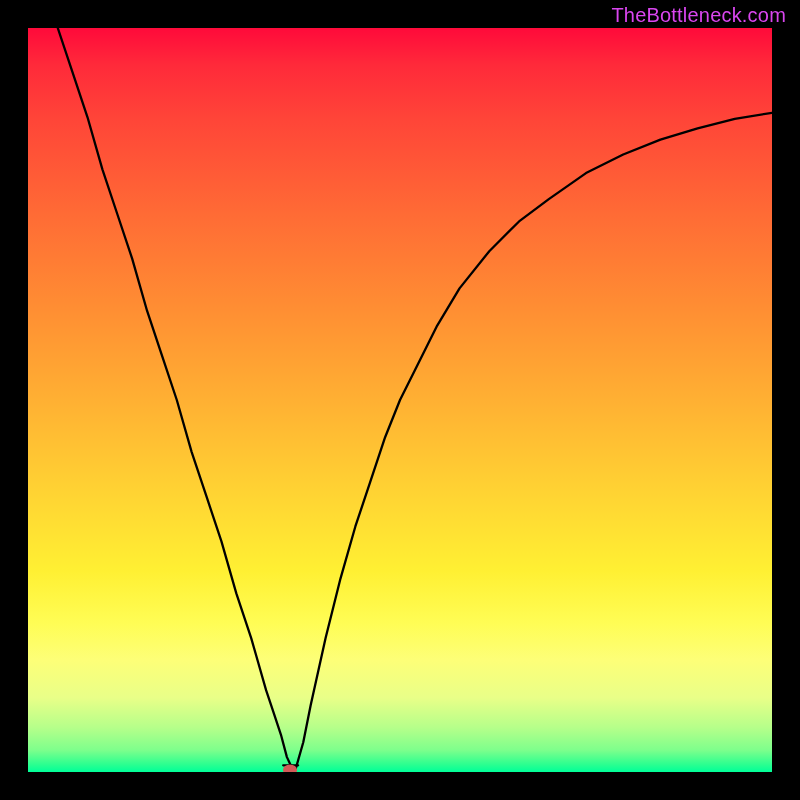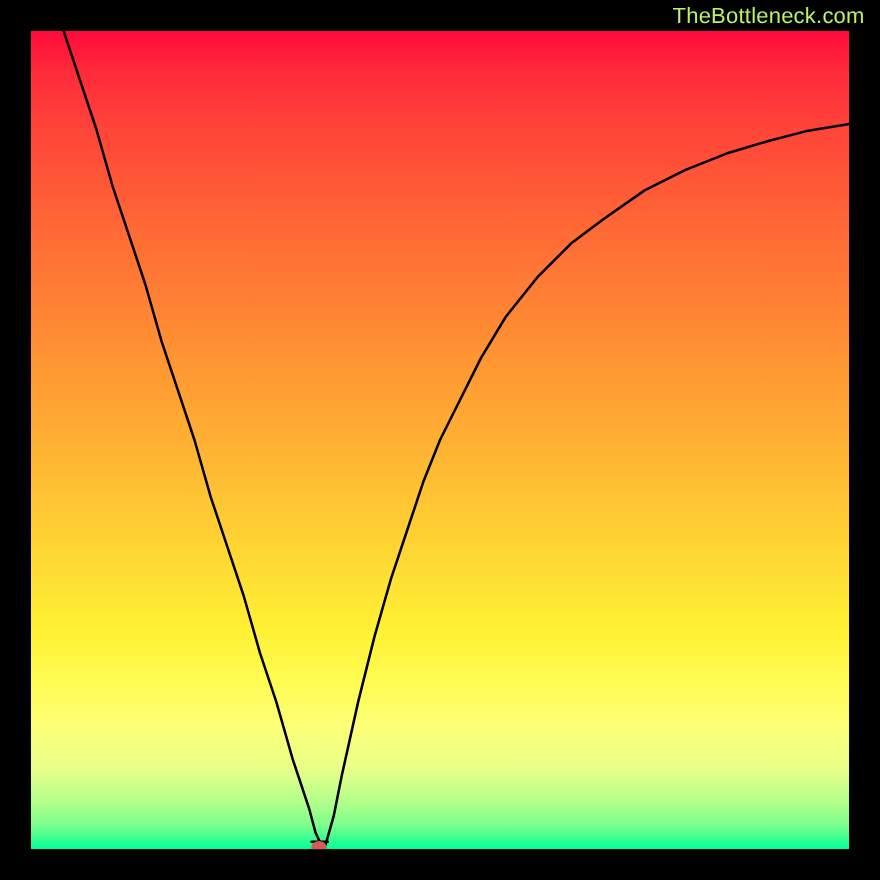--- a/index.html
+++ b/index.html
@@ -43,21 +43,21 @@
       #b6ff8a 94%,
       #7fff8c 97%,
       #2bff90 99%,
       #00ff99 100%
     );
   }
   .watermark {
     position: absolute;
     top: 4px;
     right: 14px;
-    color: #bef264;
+    color: #d946ef;
     font-size: 20px;
     letter-spacing: 0.2px;
     font-weight: 500;
   }
   svg.curve {
     position: absolute;
     inset: 0;
     width: 100%;
     height: 100%;
   }

